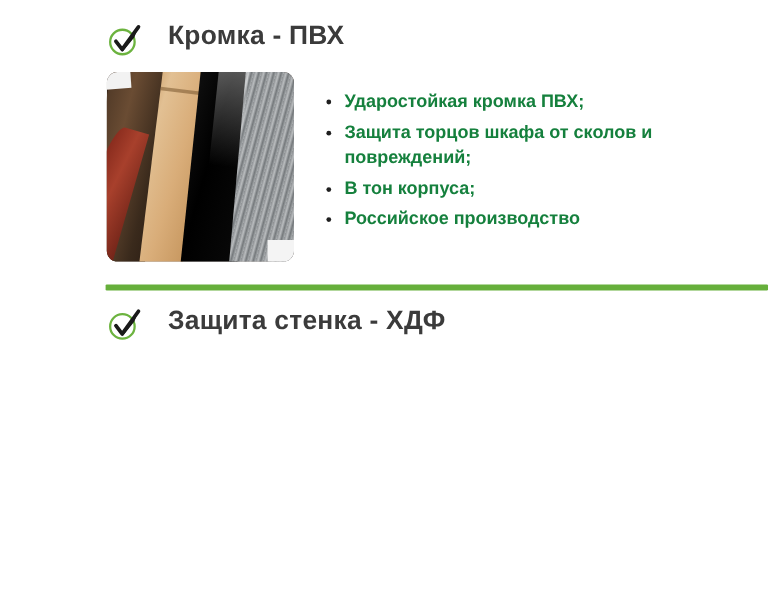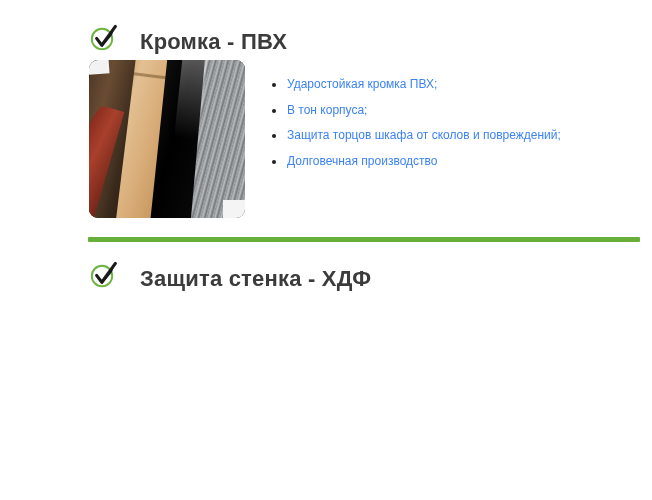--- a/index.html
+++ b/index.html
@@ -30,21 +30,21 @@
     width: 652px;
   }
   #section-edge { top: 0; height: 232px; }
   #section-back { top: 248px; height: 252px; }
 
   
   .heading-row {
     position: absolute;
     left: 89px;
     display: flex;
-    align-items: flex-end;
+    align-items: flex-start;
     height: 34px;
   }
   #section-edge .heading-row { top: 19px; }
   #section-back .heading-row { top: 8px; }
 
   .check-icon {
     position: relative;
     width: 30px;
     height: 30px;
     flex: 0 0 30px;
@@ -165,24 +165,25 @@
   }
   #list-edge {
     left: 272px;
     top: 74px;
     width: 300px;
   }
 
   .bullet-item {
     position: relative;
     padding-left: 15px;
-    font-size: 12px;
+    font-size: 15px;
     line-height: 21.5px;
-    color: #3b82f6;
+    color: #15803d;
     margin-bottom: 4px;
+    font-weight: bold;
   }
 
   .bullet-item::before {
     content: "";
     position: absolute;
     left: 0;
     top: 9px;
     width: 4px;
     height: 4px;
     border-radius: 50%;
@@ -228,23 +229,23 @@
           <div class="strip s-gray"></div>
           <div class="strip s-highlight"></div>
           <div class="photo-corner-tl"></div>
           <div class="photo-corner-br"></div>
         </div>
       </div>
     </div>
 
     <ul class="bullet-list" id="list-edge">
       <li class="bullet-item">Ударостойкая кромка ПВХ;</li>
+      <li class="bullet-item">Защита торцов шкафа от сколов и повреждений;</li>
       <li class="bullet-item">В тон корпуса;</li>
-      <li class="bullet-item">Защита торцов шкафа от сколов и повреждений;</li>
-      <li class="bullet-item">Долговечная производство</li>
+      <li class="bullet-item">Российское производство</li>
     </ul>
   </div>
 
   <div class="divider"></div>
 
   <div class="section" id="section-back">
 
     <div class="heading-row">
       <span class="check-icon">
         <svg width="30" height="30" viewBox="0 0 30 30" aria-hidden="true">

